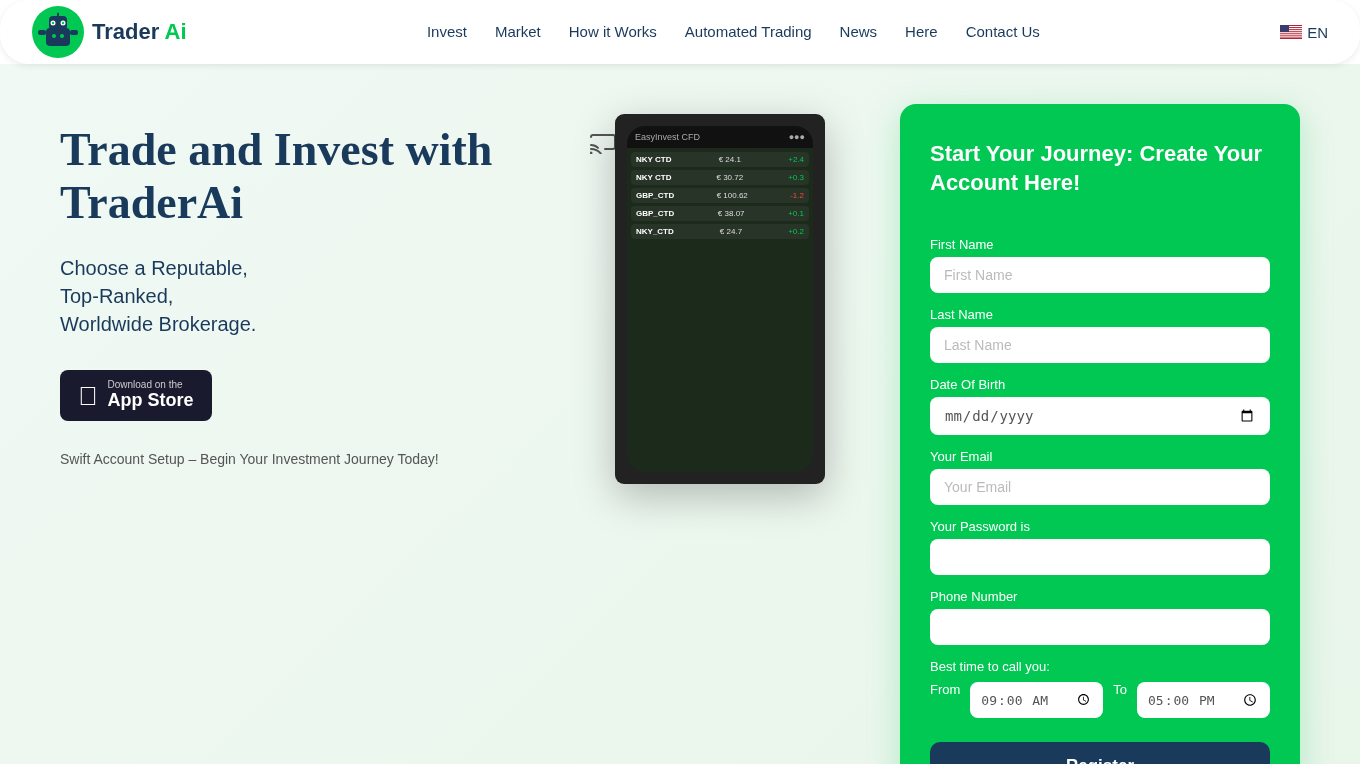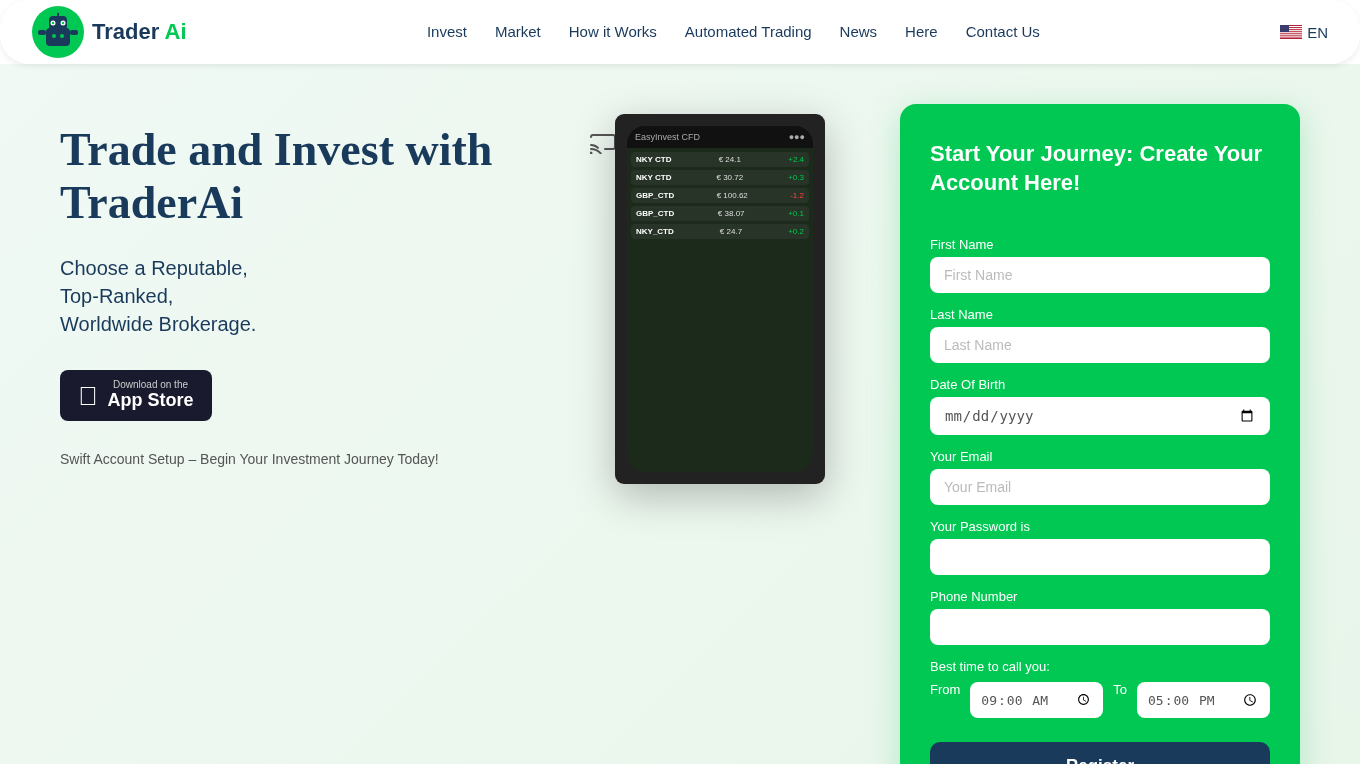--- a/index.html
+++ b/index.html
@@ -102,21 +102,20 @@
     }
     .apple-icon {
       font-size: 26px;
       line-height: 1;
     }
     .app-store-text-small {
       font-size: 10px;
       color: #ccc;
       display: block;
       line-height: 1;
-      text-align: center;
     }
     .app-store-text-big {
       font-size: 18px;
       font-weight: 700;
       color: #fff;
       display: block;
       line-height: 1.2;
     }
     .swift-text {
       font-size: 14px;

